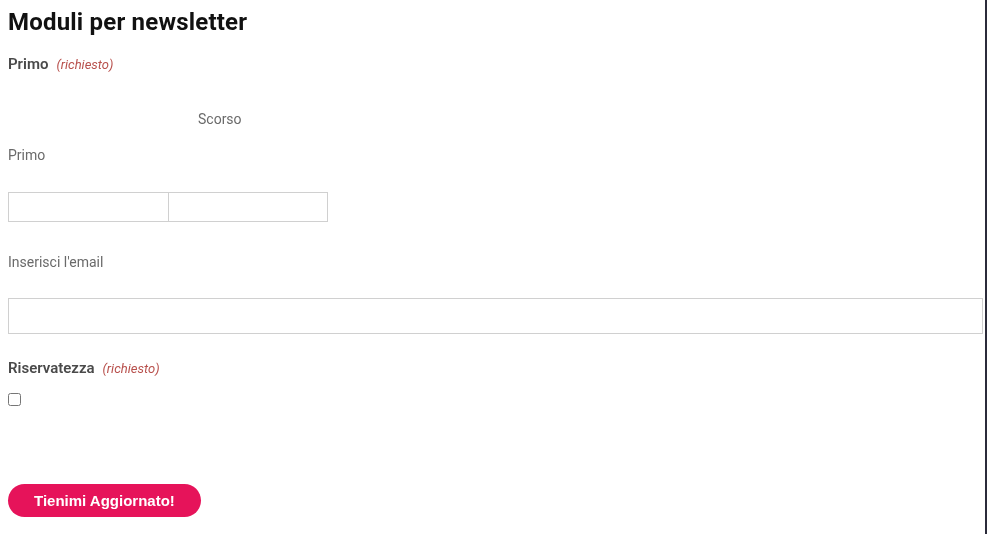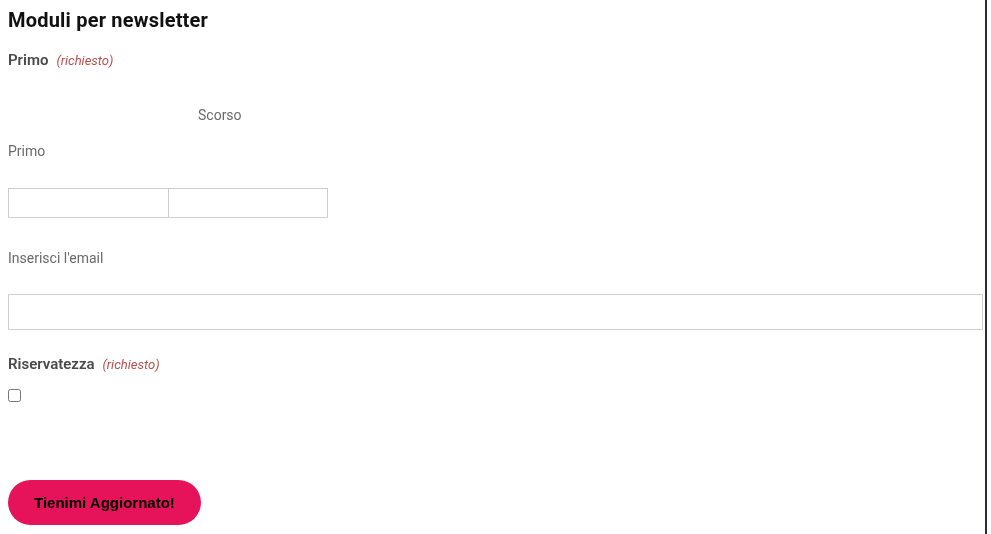--- a/index.html
+++ b/index.html
@@ -13,21 +13,21 @@
     }
     .right-border {
       position: absolute;
       top: 0;
       right: 4px;
       width: 2px;
       height: 534px;
       background: #2b2b3a;
     }
     h2.heading {
-      font-size: 20px;
+      font-size: 24px;
       font-weight: 700;
       color: #111;
       letter-spacing: 0.2px;
       margin-bottom: 18px;
     }
     .field-group { margin-bottom: 24px; }
     .field-label {
       font-size: 15px;
       font-weight: 600;
       color: #4a4a4a;
@@ -103,24 +103,24 @@
     }
     .asterisk {
       color: #777;
       border-bottom: 1px dotted #999;
       padding: 0 1px;
       cursor: help;
     }
     .submit-wrap { margin-top: 78px; }
     .submit-btn {
       background: #e6135a;
-      color: #000000;
+      color: #ffffff;
       border: none;
       border-radius: 999px;
-      padding: 14px 26px;
+      padding: 8px 26px;
       font-size: 15px;
       font-weight: 600;
       cursor: pointer;
     }
   </style>
 </head>
 <body>
 
 <div class="right-border"></div>
 

